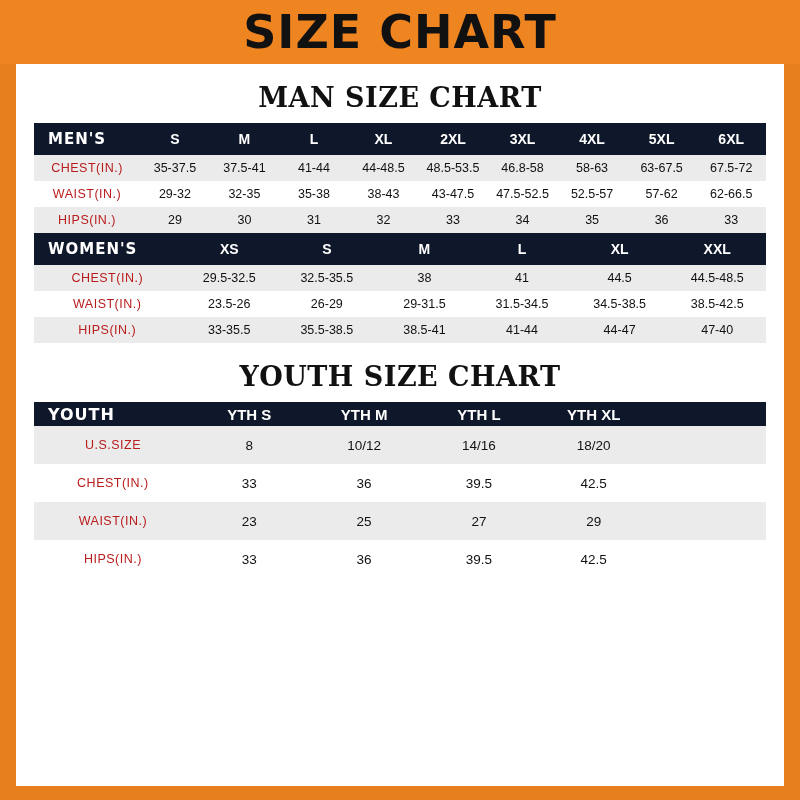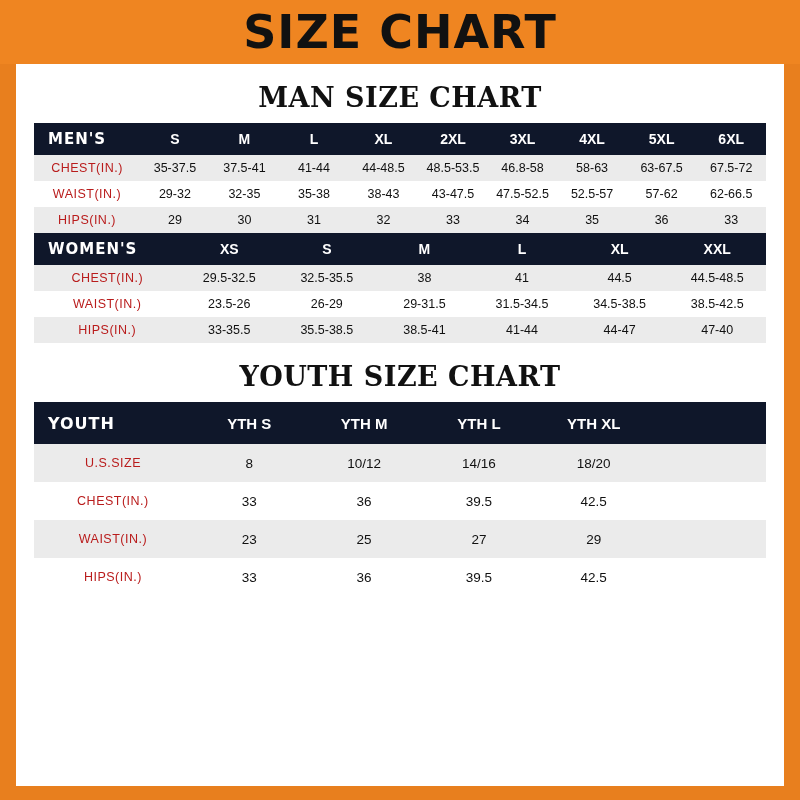--- a/index.html
+++ b/index.html
@@ -101,21 +101,21 @@
   
   .youth col.c0 { width: 22%; }
   .youth col.cx { width: 16%; }
   .youth table.size-table th,
   .youth table.size-table td {
     height: 38px;
     font-size: 13.5px;
   }
   .youth table.size-table thead th {
     font-size: 15px;
-    height: 42px;
+    height: 24px;
   }
   .youth table.size-table thead th.rowlabel {
     font-size: 16px;
   }
   .footer-note {
     margin-top: 16px;
     padding: 0 14px;
     color: #e2401c;
     font-size: 16.5px;
     line-height: 1.45;

